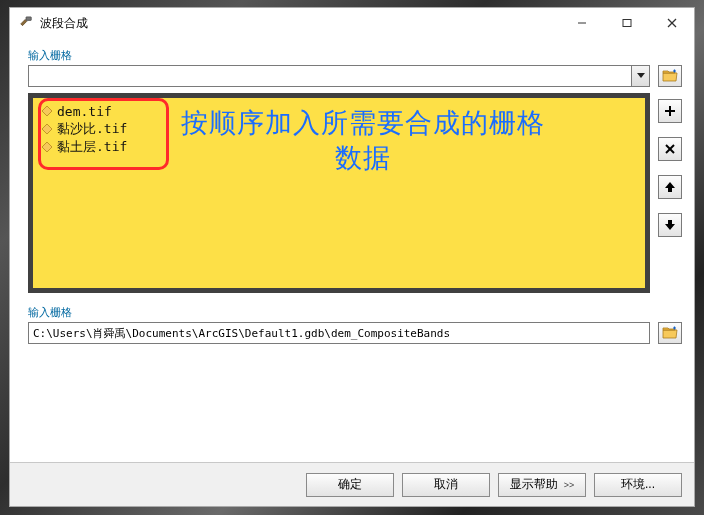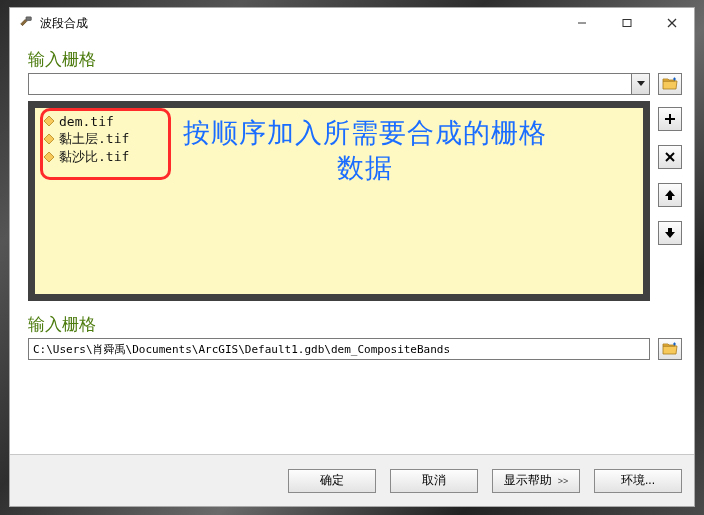--- a/index.html
+++ b/index.html
@@ -54,22 +54,22 @@
     color: #555;
     font-size: 13px;
   }
   .content {
     flex: 1;
     padding: 10px 12px 0 18px;
     position: relative;
     overflow: hidden;
   }
   .label {
-    color: #4d7c0f;
-    font-size: 17px;
+    color: #0369a1;
+    font-size: 11px;
     margin-bottom: 2px;
   }
   .row-input {
     display: flex;
     align-items: stretch;
     gap: 8px;
   }
   .combo {
     flex: 1;
     display: flex;
@@ -99,22 +99,22 @@
   }
   .body-row {
     display: flex;
     gap: 8px;
     margin-top: 6px;
     align-items: flex-start;
   }
   .listbox {
     flex: 1;
     height: 200px;
-    border: 7px solid #404040;
-    background: #fef9c3;
+    border: 5px solid #404040;
+    background: #fde047;
     position: relative;
     padding: 4px 0 0 0;
   }
   .list-item {
     display: flex;
     align-items: center;
     height: 18px;
     padding-left: 8px;
     gap: 4px;
   }
@@ -170,25 +170,25 @@
     height: 22px;
     border: 1px solid #7a7a7a;
     padding: 0 4px;
     font-family: "SimSun","NSimSun",monospace;
     font-size: 11px;
     outline: none;
   }
   .button-bar {
     border-top: 1px solid #c8c8c8;
     background: #f0f0f0;
-    height: 52px;
+    height: 44px;
     display: flex;
     align-items: center;
     justify-content: flex-end;
-    gap: 14px;
+    gap: 8px;
     padding: 0 12px;
   }
   .btn {
     min-width: 88px;
     height: 24px;
     border: 1px solid #8a8a8a;
     background: linear-gradient(#fdfdfd,#e3e3e3);
     display: flex; align-items: center; justify-content: center;
     font-size: 12px;
     padding: 0 10px;
@@ -263,29 +263,29 @@
               </svg>
           </span>
           <span class="txt">dem.tif</span>
         </div>
         <div class="list-item">
           <span class="diamond">
             <svg width="12" height="12" viewBox="0 0 12 12">
                 <polygon points="6,1 11,6 6,11 1,6" fill="#f7c95a" stroke="#b8861b" stroke-width="0.8"></polygon>
               </svg>
           </span>
-          <span class="txt">黏土层.tif</span>
+          <span class="txt">黏沙比.tif</span>
         </div>
         <div class="list-item">
           <span class="diamond">
             <svg width="12" height="12" viewBox="0 0 12 12">
                 <polygon points="6,1 11,6 6,11 1,6" fill="#f7c95a" stroke="#b8861b" stroke-width="0.8"></polygon>
               </svg>
           </span>
-          <span class="txt">黏沙比.tif</span>
+          <span class="txt">黏土层.tif</span>
         </div>
 
         <div class="annot-box"></div>
         <div class="annot-text">
           <span>按顺序加入所需要合成的栅格</span><br>
           <span>数据</span>
         </div>
       </div>
 
       <div class="side-buttons">

